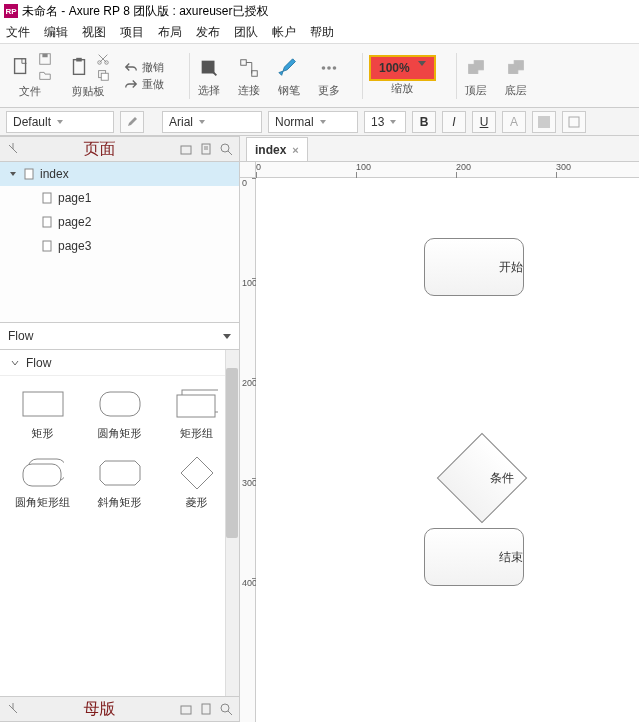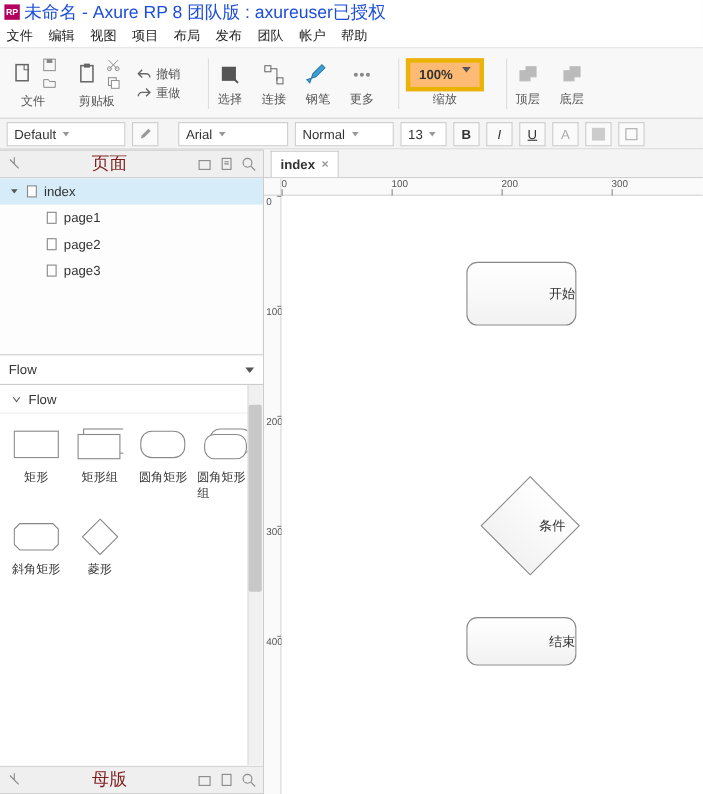--- a/index.html
+++ b/index.html
@@ -1,33 +1,33 @@
 <!DOCTYPE html>
 <html><head>
 <meta charset="utf-8">
 <style>
 *{box-sizing:border-box;margin:0;padding:0;font-family:"Microsoft YaHei",Arial,sans-serif;font-size:12px;color:#333;user-select:none}
 body{width:639px;height:722px;background:#f5f5f5;overflow:hidden}
 .titlebar{height:22px;background:#fff;display:flex;align-items:center;padding:0 4px;gap:4px}
 .app-icon{width:14px;height:14px;background:#b3005f;display:flex;align-items:center;justify-content:center;color:#fff;font-size:8px;font-weight:bold}
-.title-text{font-size:16px;color:#1d4ed8}
+.title-text{font-size:12px;color:#000000}
 .menubar{height:22px;background:#fff;display:flex;align-items:center;padding:0 6px;gap:14px;border-bottom:1px solid #ddd}
 .menubar span{cursor:pointer;color:#222}
 .toolbar{height:64px;background:#f8f8f8;display:flex;align-items:center;padding:0 8px;border-bottom:1px solid #ccc}
 .tool-group{display:flex;flex-direction:column;align-items:center;margin-right:14px}
 .tool-icons{display:flex;gap:4px;margin-bottom:2px}
 .tool-icon{width:26px;height:30px;display:flex;align-items:center;justify-content:center}
 .tool-icon svg{width:22px;height:22px}
 .tool-label{font-size:11px;color:#555}
 .tool-sep{width:1px;height:46px;background:#ddd;margin:0 6px}
 .small-stack{display:flex;flex-direction:column;gap:2px}
 .small-stack .row{display:flex;align-items:center;gap:4px}
 .small-stack svg{width:14px;height:14px}
 .small-label{font-size:11px;color:#555}
-.zoom-box{border:4px solid #eab308;background:#fdba74;padding:4px 8px;display:flex;align-items:flex-start;gap:8px;font-weight:bold}
+.zoom-box{border:2px solid #eab308;background:#ef4444;padding:4px 8px;display:flex;align-items:flex-start;gap:8px;font-weight:bold}
 .zoom-box .caret{border-left:4px solid transparent;border-right:4px solid transparent;border-top:5px solid #555}
 .formatbar{height:28px;background:#f4f4f4;display:flex;align-items:center;padding:0 6px;gap:6px;border-bottom:1px solid #ccc}
 .combo{border:1px solid #ccc;background:#fff;height:22px;display:flex;align-items:center;padding:0 6px;gap:6px;color:#888}
 .combo .caret{border-left:3px solid transparent;border-right:3px solid transparent;border-top:4px solid #999}
 .fmt-btn{width:24px;height:22px;border:1px solid #ccc;background:#fafafa;display:flex;align-items:center;justify-content:center;color:#aaa;font-size:12px}
 .main{display:flex;height:586px}
 .left{width:240px;display:flex;flex-direction:column;border-right:1px solid #ccc;background:#fdfdfd}
 .panel-header{height:26px;background:#efefef;border-top:1px solid #ccc;border-bottom:1px solid #ccc;display:flex;align-items:center;padding:0 6px;justify-content:flex-end;gap:6px}
 .panel-header .title{flex:1;text-align:center;color:#7f1d1d;font-size:16px}
 .panel-header svg{width:14px;height:14px}
@@ -35,21 +35,21 @@
 .tree{flex:0 0 auto;overflow:auto}
 .tree-row{height:24px;display:flex;align-items:center;padding-left:8px;gap:4px;cursor:pointer}
 .tree-row.sel{background:#d6ecf8}
 .tree-row .arrow{width:10px;height:10px}
 .tree-row .page-icon{width:14px;height:14px}
 .tree-row.child{padding-left:40px}
 .lib-select{height:28px;border-top:1px solid #ccc;border-bottom:1px solid #ccc;display:flex;align-items:center;padding:0 8px;background:#fff;justify-content:space-between}
 .lib-select .caret{border-left:4px solid transparent;border-right:4px solid transparent;border-top:5px solid #555}
 .lib-body{flex:1;overflow:auto;background:#fff;position:relative}
 .lib-cat{height:26px;display:flex;align-items:center;padding:0 10px;gap:6px;color:#444;border-bottom:1px solid #eee}
-.lib-grid{display:grid;grid-template-columns:1fr 1fr 1fr 1fr;gap:18px 4px;padding:14px 6px}
+.lib-grid{display:grid;grid-template-columns:1fr 1fr 1fr;gap:18px 4px;padding:14px 6px}
 .lib-item{display:flex;flex-direction:column;align-items:center;gap:8px}
 .lib-shape{width:42px;height:28px;display:flex;align-items:center;justify-content:center}
 .lib-name{font-size:11px;color:#333}
 .lib-scroll{position:absolute;right:0;top:0;bottom:0;width:14px;background:#f0f0f0;border-left:1px solid #ddd}
 .lib-thumb{position:absolute;right:1px;top:18px;width:12px;height:170px;background:#c8c8c8;border-radius:2px}
 .right{flex:1;display:flex;flex-direction:column;background:#fff}
 .tabs{height:26px;background:#f4f4f4;border-bottom:1px solid #ccc;display:flex;align-items:flex-end;padding-left:6px}
 .tab{height:24px;background:#fff;border:1px solid #ccc;border-bottom:none;padding:0 8px;display:flex;align-items:center;gap:6px;font-weight:bold;color:#333}
 .tab .close{color:#999;font-size:11px}
 .canvas-wrap{flex:1;position:relative;overflow:hidden}
@@ -330,34 +330,34 @@
         <div class="lib-item">
           <div class="lib-shape">
               <svg width="42" height="26">
                 <rect x="1" y="1" width="40" height="24" fill="#fff" stroke="#888"></rect>
               </svg>
             </div>
           <div class="lib-name">矩形</div>
         </div>
         <div class="lib-item">
           <div class="lib-shape">
+              <svg width="42" height="26">
+                <rect x="1" y="1" width="40" height="24" rx="10" fill="#fff" stroke="#888"></rect>
+              </svg>
+            </div>
+          <div class="lib-name">圆角矩形</div>
+        </div>
+        <div class="lib-item">
+          <div class="lib-shape">
               <svg width="46" height="30">
                 <rect x="6" y="1" width="38" height="22" fill="#fff" stroke="#888"></rect>
                 <rect x="1" y="6" width="38" height="22" fill="#fff" stroke="#888"></rect>
               </svg>
             </div>
           <div class="lib-name">矩形组</div>
-        </div>
-        <div class="lib-item">
-          <div class="lib-shape">
-              <svg width="42" height="26">
-                <rect x="1" y="1" width="40" height="24" rx="10" fill="#fff" stroke="#888"></rect>
-              </svg>
-            </div>
-          <div class="lib-name">圆角矩形</div>
         </div>
         <div class="lib-item">
           <div class="lib-shape">
               <svg width="46" height="30">
                 <rect x="6" y="1" width="38" height="22" rx="9" fill="#fff" stroke="#888"></rect>
                 <rect x="1" y="6" width="38" height="22" rx="9" fill="#fff" stroke="#888"></rect>
               </svg>
             </div>
           <div class="lib-name">圆角矩形组</div>
         </div>
@@ -423,19 +423,19 @@
         <div class="tick" style="top:400px">400</div>
       </div>
       <div class="canvas">
         <div class="node rect" style="left:168px;top:60px;width:100px;height:58px">
             <span>开始</span>
           </div>
         <div class="node diamond" style="left:178px;top:260px">
           <div class="dshape"></div>
             <div class="dtext">条件</div>
         </div>
-        <div class="node rect" style="left:168px;top:383px;width:100px;height:44px">
+        <div class="node rect" style="left:168px;top:350px;width:100px;height:58px">
             <span>结束</span>
           </div>
       </div>
     </div>
   </div>
 </div>
 
 </body></html>

